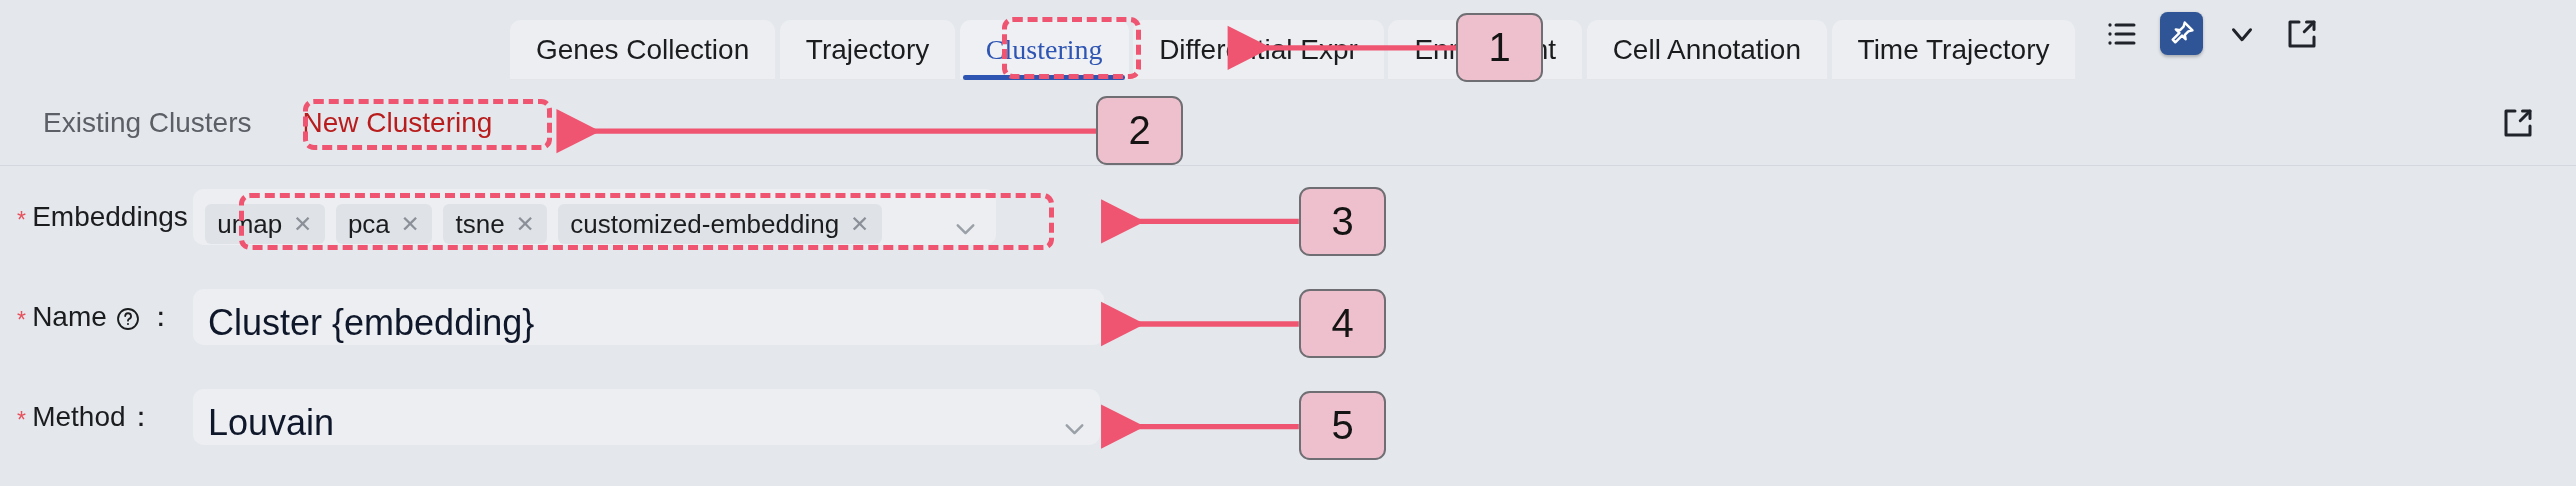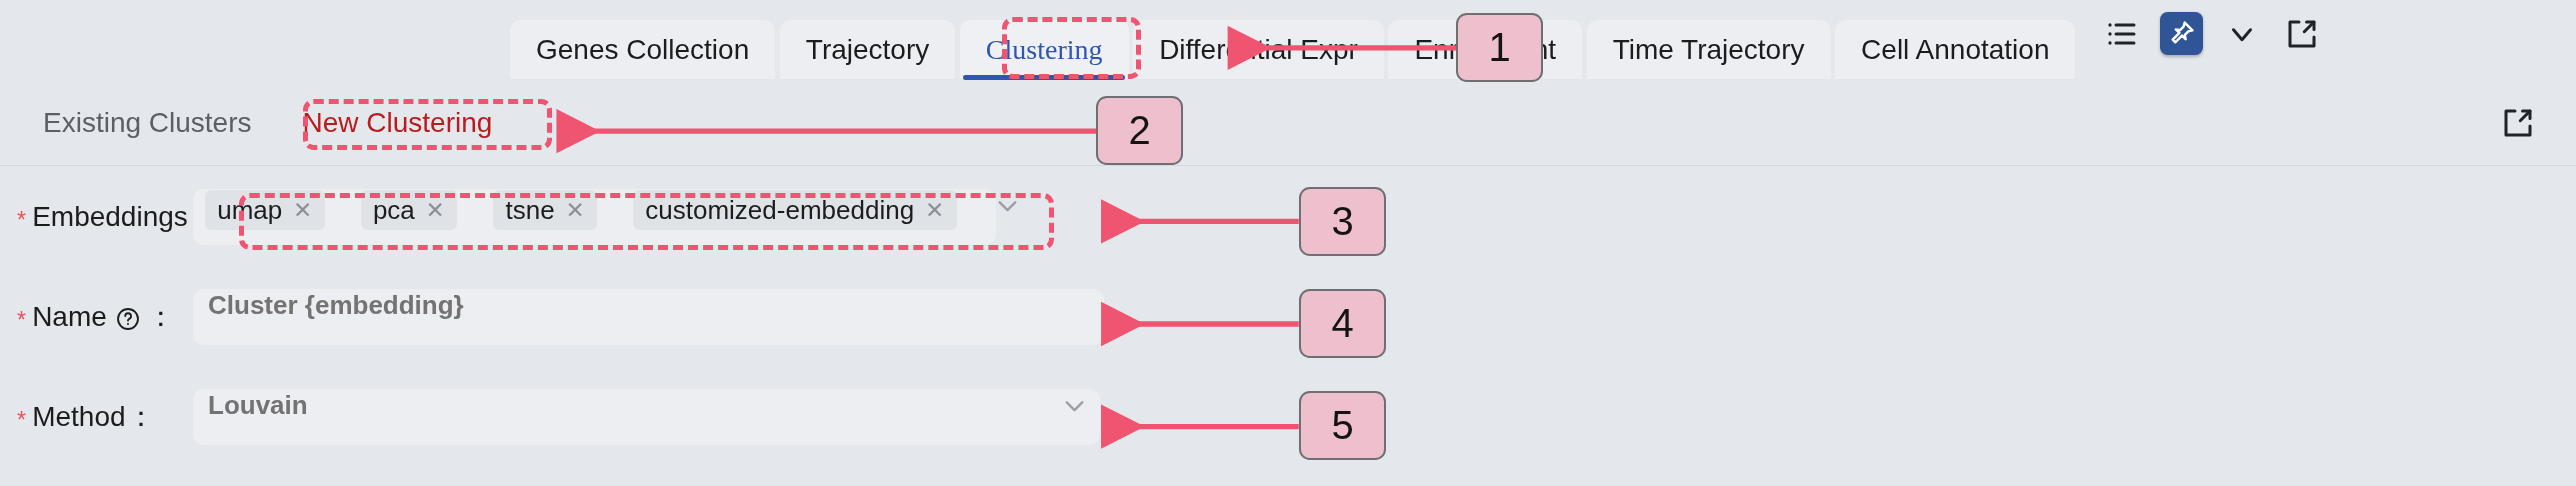--- a/index.html
+++ b/index.html
@@ -162,24 +162,23 @@
     top: 1.5px;
   }
   .colon { margin-left: 1.5px; }
 
   .control {
     position: relative;
     height: 56px;
     background: #eceef1;
     border-radius: 10.8px;
     display: flex;
-    align-items: flex-start;
+    align-items: flex-end;
     padding: 0 14px;
     border: 0.8px solid transparent;
-    gap: 25px;
   }
   .control.tags { width: 803px; padding-left: 10.8px; }
   .control.text  { width: 911px; }
   .control.select{ width: 907px; padding-right: 9px; }
 
   .tag {
     display: inline-flex;
     align-items: center;
     gap: 10.8px;
     background: #dfe2e7;
@@ -196,24 +195,23 @@
     font-size: 23px;
     line-height: 1;
   }
   .caret {
     margin-left: auto;
     color: #9aa0a8;
     display: flex;
     align-items: center;
   }
   .ctl-text {
-    font-size: 26px;
-    color: #737373;
+    font-size: 36px;
+    color: #0f172a;
     white-space: nowrap;
-    font-weight: bold;
   }
 
   
   .anno-box {
     position: absolute;
     border: 5.4px dashed #ef5470;
     border-radius: 10.8px;
     pointer-events: none;
     z-index: 20;
   }
@@ -260,25 +258,25 @@
       <div class="tab truncated">
         <span>Differential Expr</span>
         <span class="ellipsis">...</span>
       </div>
 
       <div class="tab">
         <span>Enrichment</span>
       </div>
 
       <div class="tab">
+        <span>Cell Annotation</span>
+      </div>
+
+      <div class="tab">
         <span>Time Trajectory</span>
-      </div>
-
-      <div class="tab">
-        <span>Cell Annotation</span>
       </div>
 
       <div class="tabbar-tools">
         <div class="tool-btn">
           <svg width="36" height="36" viewBox="0 0 24 24" fill="none" stroke="#20232a" stroke-width="2" stroke-linecap="round">
             <circle cx="4" cy="6" r="1.1" fill="#20232a" stroke="none"></circle>
             <circle cx="4" cy="12" r="1.1" fill="#20232a" stroke="none"></circle>
             <circle cx="4" cy="18" r="1.1" fill="#20232a" stroke="none"></circle>
             <line x1="8" y1="6" x2="20" y2="6"></line>
             <line x1="8" y1="12" x2="20" y2="12"></line>

